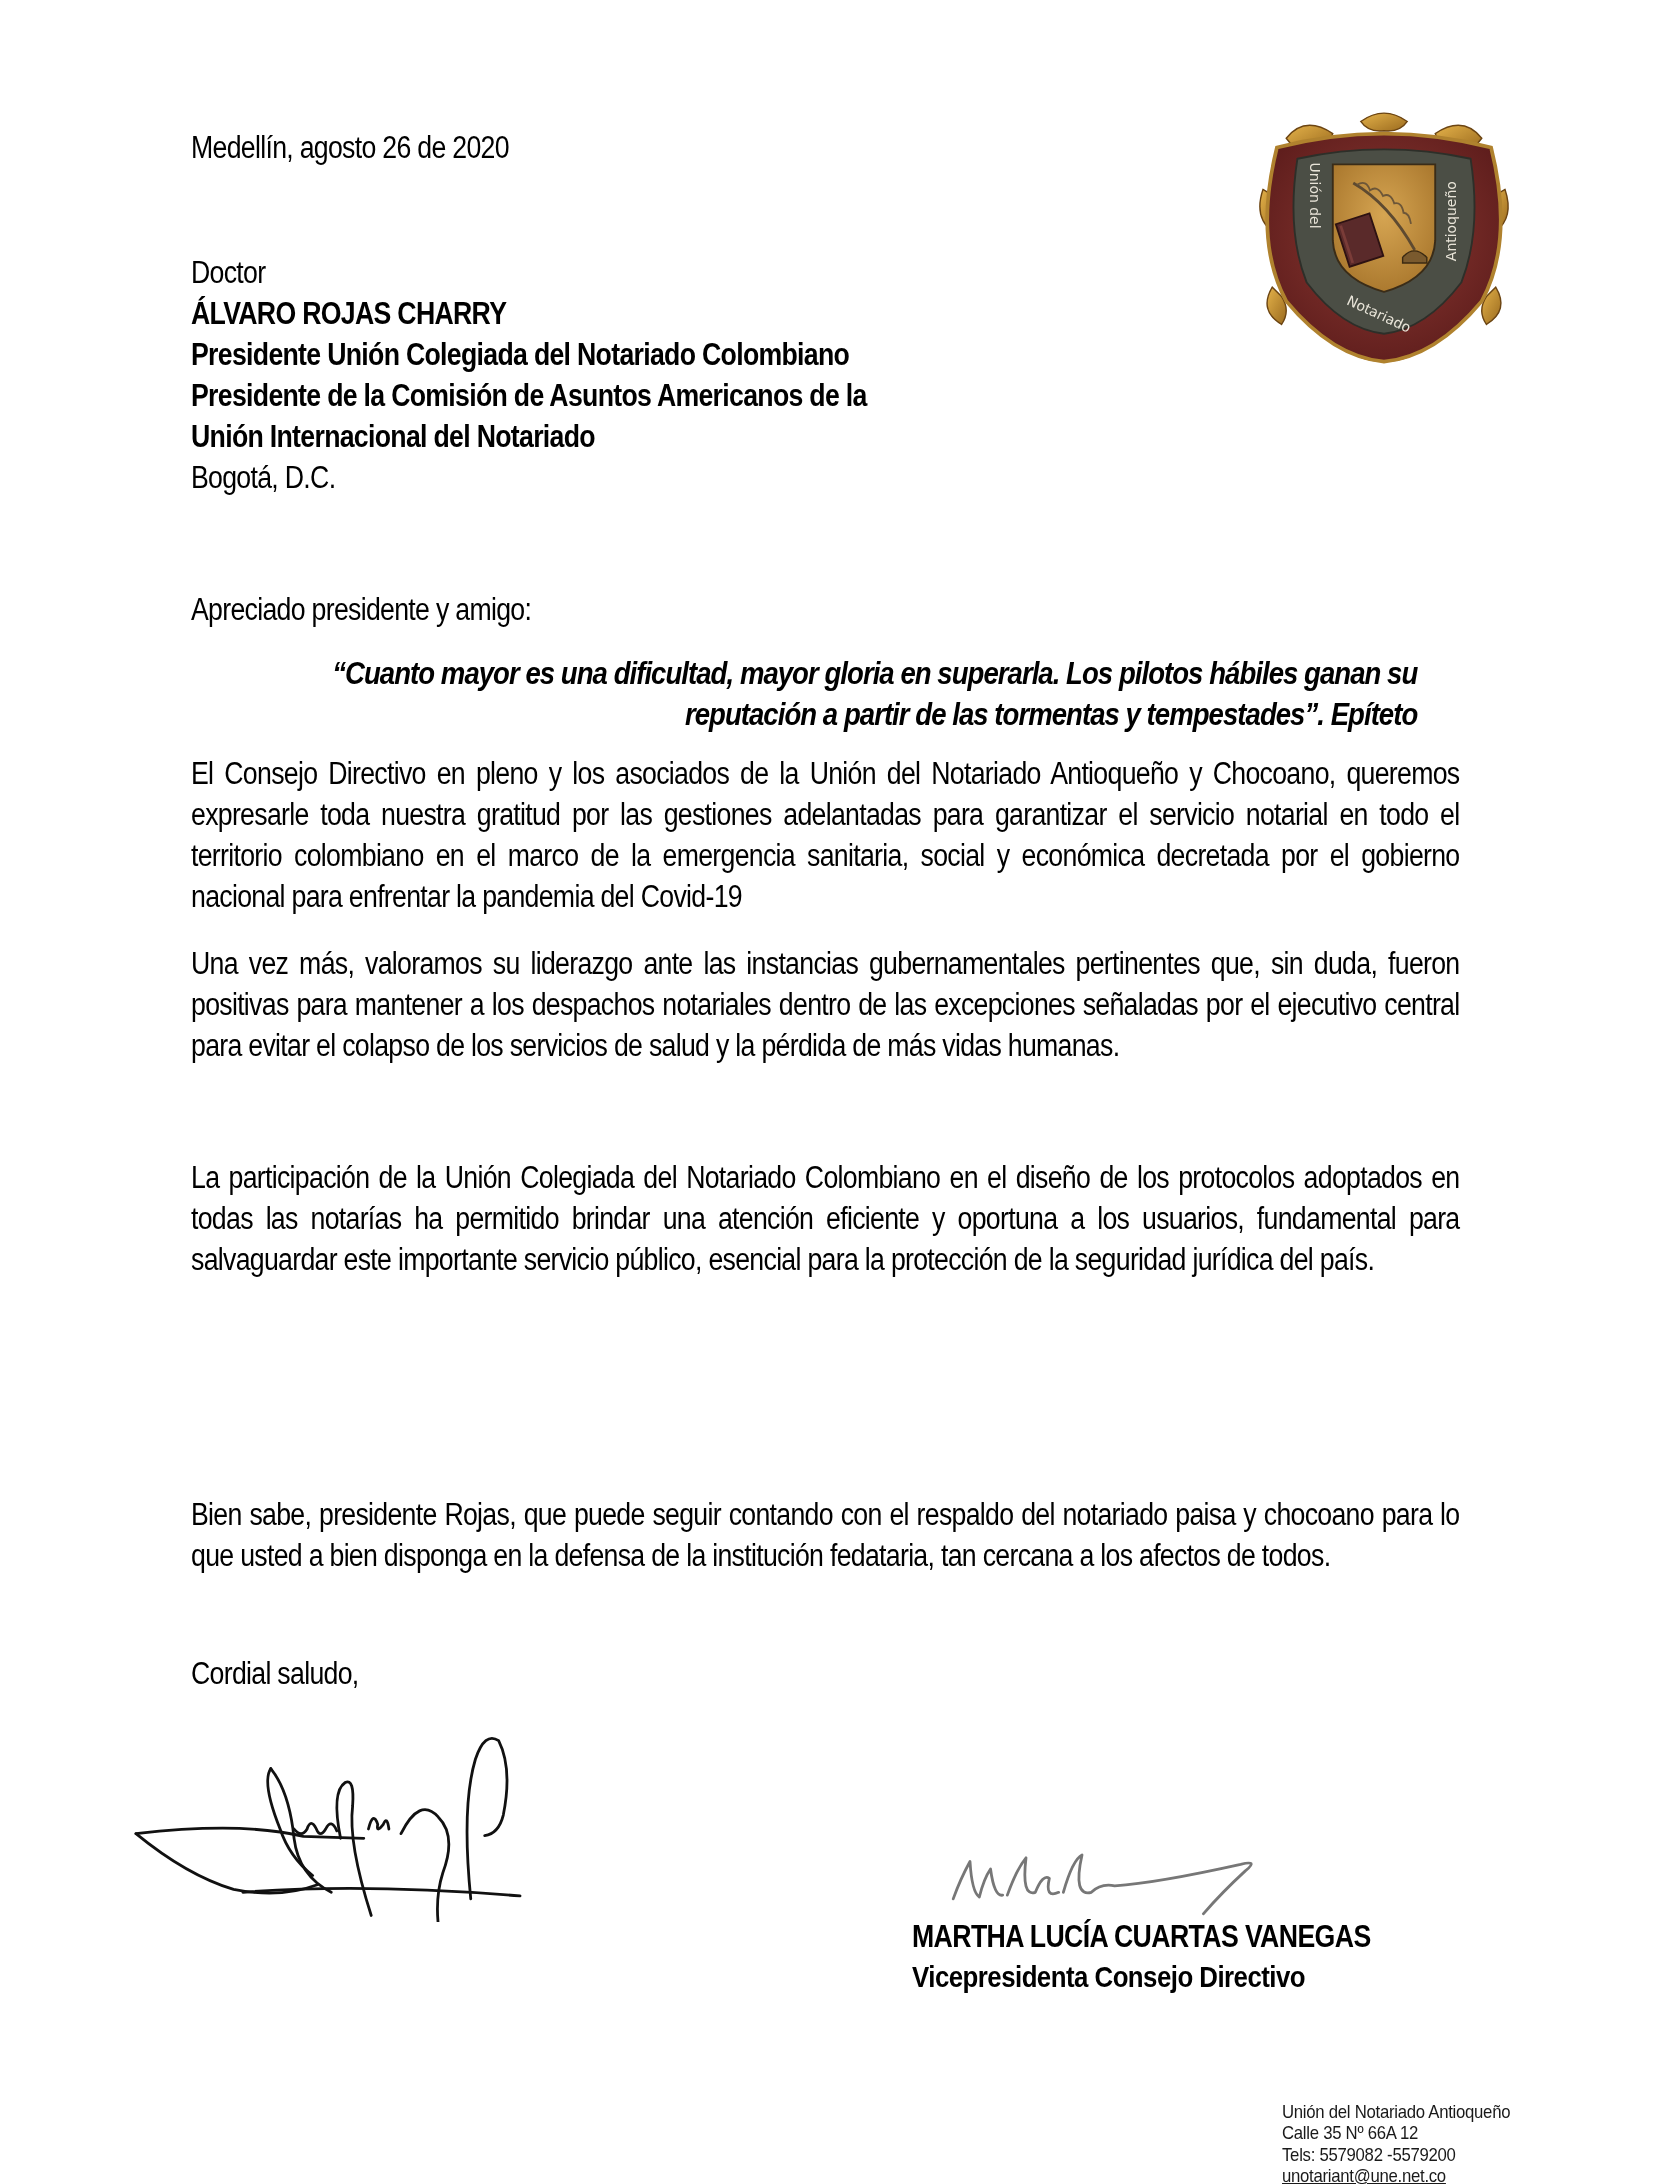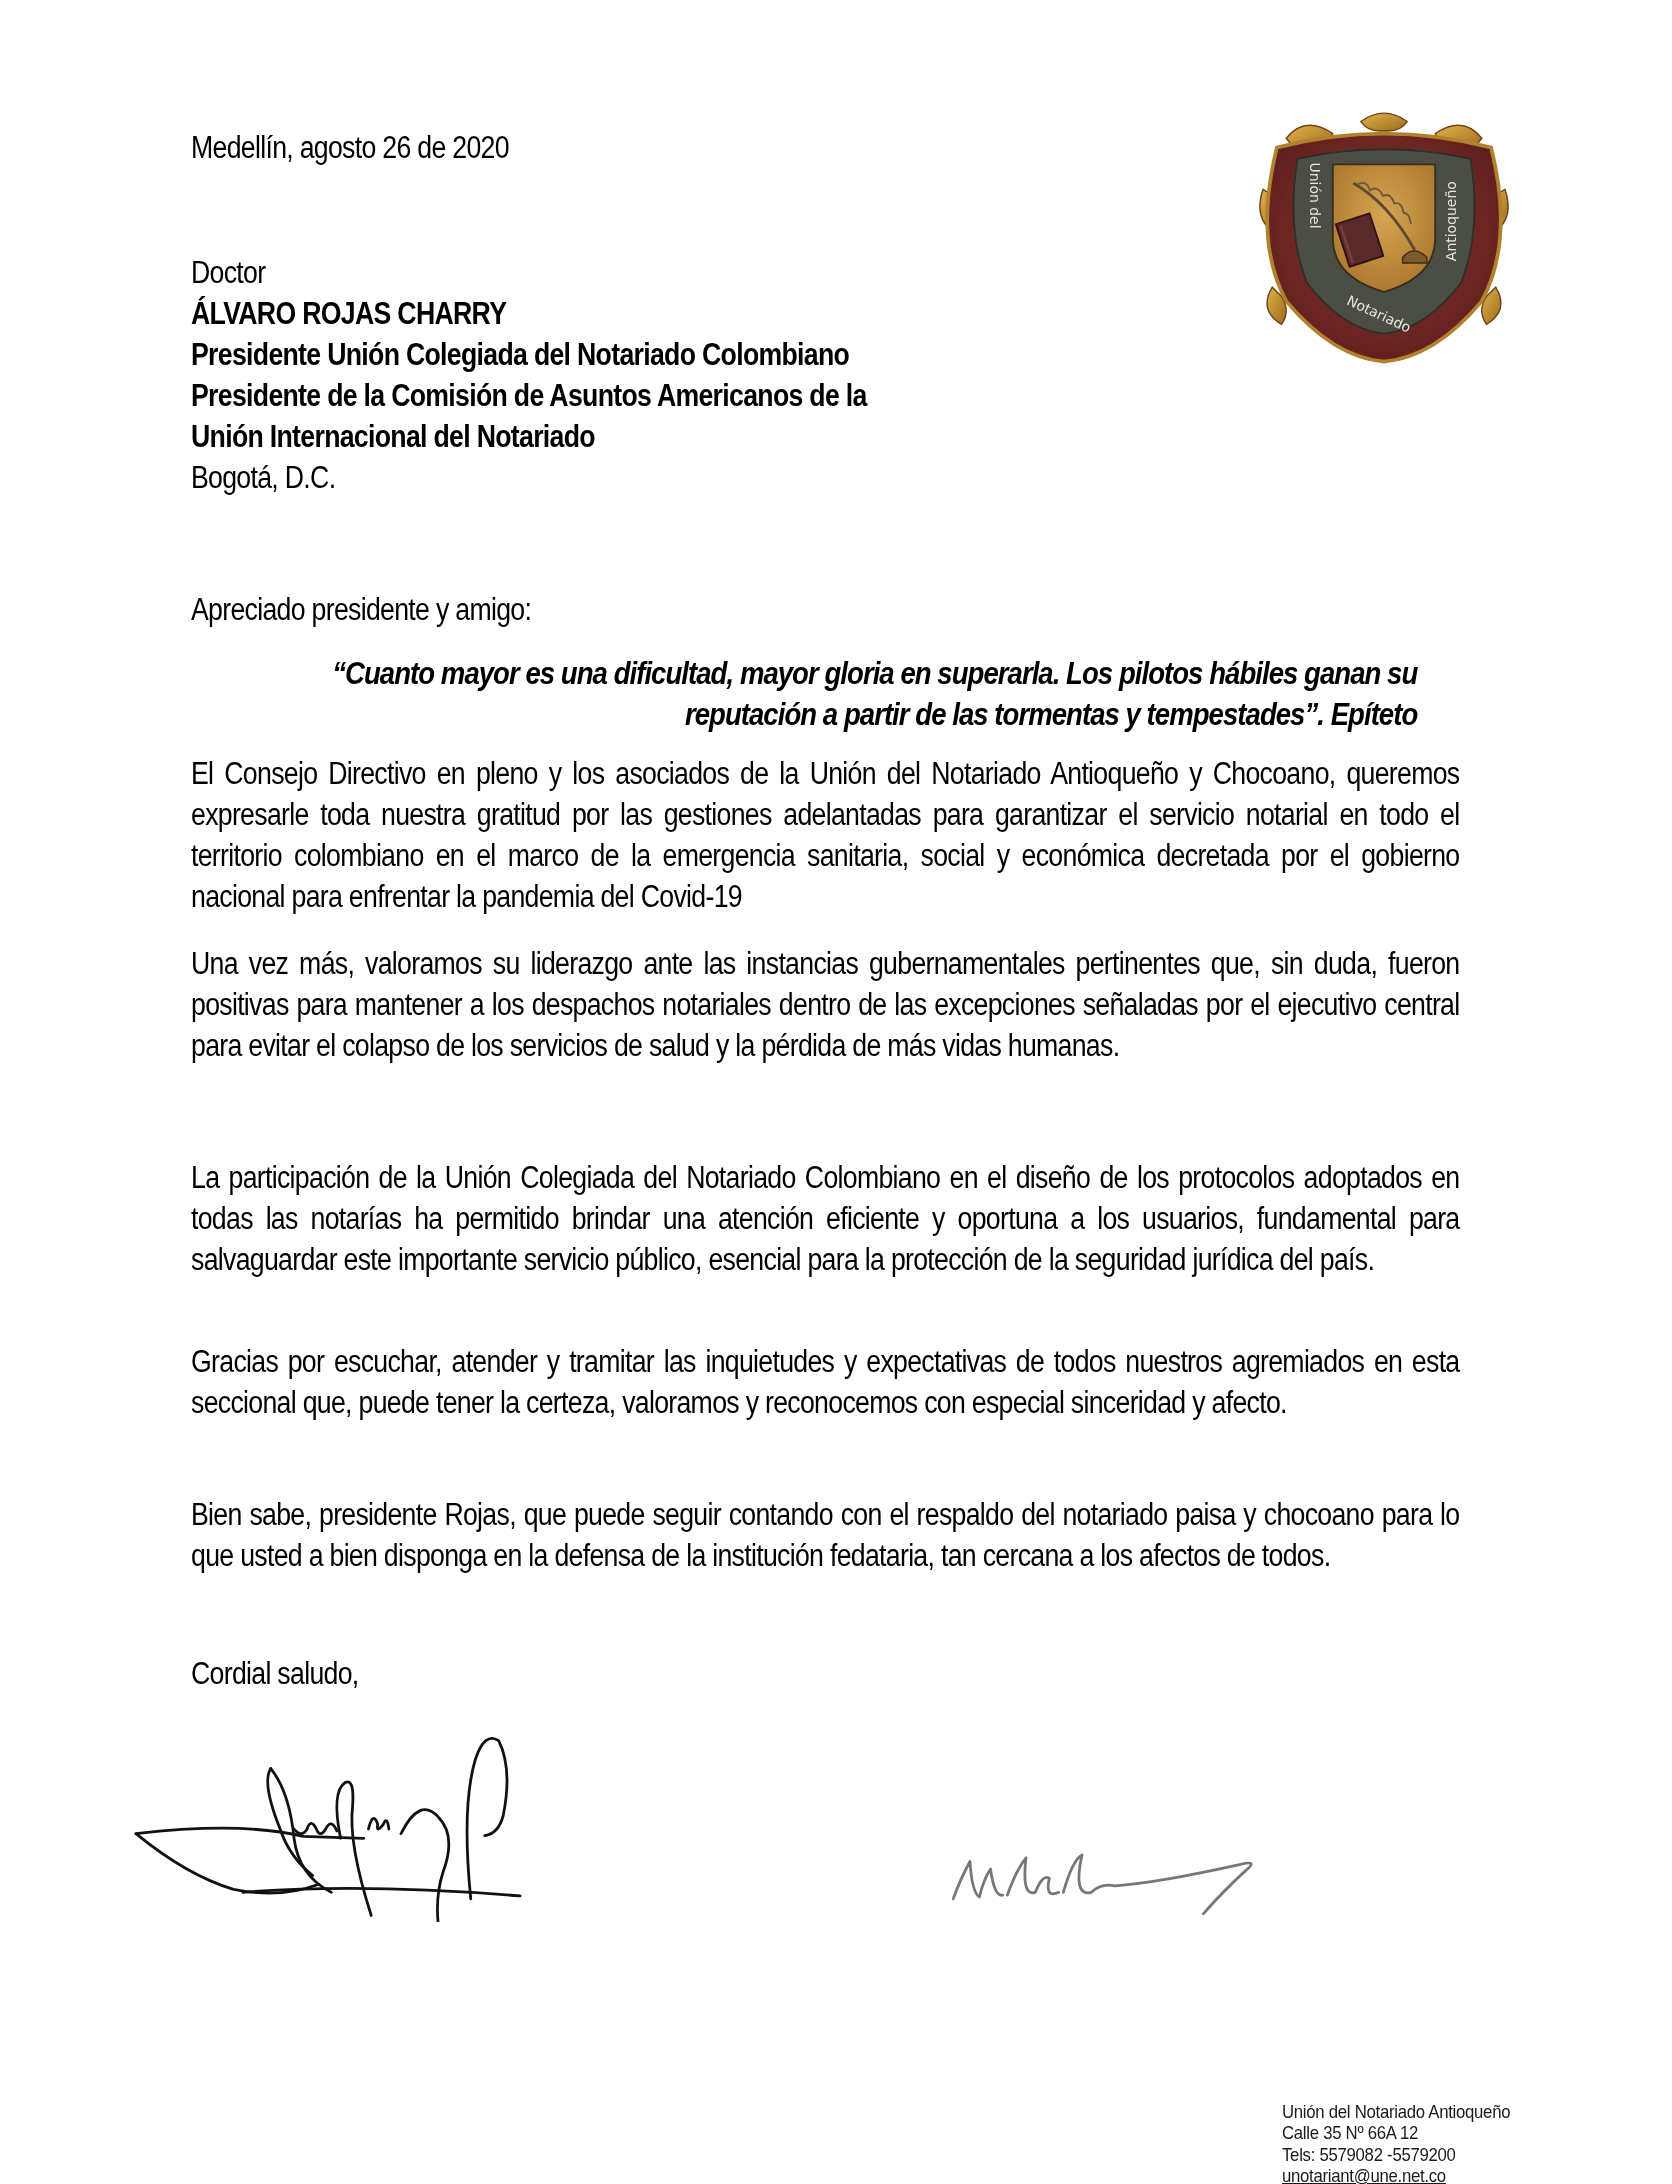--- a/index.html
+++ b/index.html
@@ -132,23 +132,20 @@
 
   <div class="abs body-block p1">
     <div class="para">El Consejo Directivo en pleno  y los asociados de la Unión del Notariado Antioqueño y Chocoano, queremos expresarle toda nuestra gratitud por las gestiones adelantadas para garantizar el servicio notarial en todo el territorio colombiano en el marco de la emergencia sanitaria, social y económica decretada por el gobierno nacional para enfrentar la pandemia del Covid-19</div>
   </div>
   <div class="abs body-block p2">
     <div class="para">Una vez más, valoramos su liderazgo ante las instancias gubernamentales pertinentes que, sin duda, fueron positivas para mantener a los despachos notariales dentro de las excepciones señaladas por el ejecutivo central para evitar el colapso de los servicios de salud y la pérdida de más vidas humanas.</div>
   </div>
   <div class="abs body-block p3">
     <div class="para">La participación de la Unión Colegiada del Notariado Colombiano en el diseño de los protocolos adoptados en todas las notarías ha permitido brindar una atención eficiente y oportuna a los usuarios, fundamental para salvaguardar este importante servicio público, esencial para la protección de la seguridad jurídica del país.</div>
   </div>
-  <div class="abs body-block p4">
-    <div class="para">Gracias por escuchar, atender y tramitar las inquietudes y expectativas de todos nuestros agremiados en esta seccional que, puede tener la certeza, valoramos y reconocemos con especial sinceridad y afecto.</div>
-  </div>
   <div class="abs body-block p5">
     <div class="para">Bien sabe, presidente Rojas, que puede seguir contando con el respaldo del notariado paisa y chocoano para lo que usted a bien disponga en la defensa de la institución fedataria, tan cercana a los afectos de todos.</div>
   </div>
 
   <div class="abs txt cond closing">Cordial saludo,</div>
 
   <div class="abs sig1-svg">
     <svg width="447" height="186" viewBox="0 0 480 200" fill="none" stroke="#111" stroke-width="3" stroke-linecap="round" stroke-linejoin="round">
       <path d="M5 105 Q120 92 185 108 L250 110"></path>
       <path d="M5 105 Q60 150 110 165 Q160 175 200 160"></path>
@@ -165,20 +162,24 @@
 
   <div class="abs sig2-svg">
     <svg width="392" height="84" viewBox="0 0 420 90" fill="none" stroke="#777" stroke-width="3" stroke-linecap="round" stroke-linejoin="round">
       <path d="M12 62 Q20 40 30 22 Q32 55 40 60 Q45 40 52 30 Q56 60 65 58"></path>
       <path d="M70 58 Q80 30 90 18 Q85 60 100 55 Q108 35 115 40 Q110 62 125 55"></path>
       <path d="M130 55 Q140 20 150 15 Q140 60 160 55 Q170 45 185 48 Q230 45 320 25 Q340 20 325 32 Q300 55 280 78"></path>
     </svg>
   </div>
 
 
+  <div class="abs signer2">
+    <div class="signer-name">MARTHA LUCÍA CUARTAS VANEGAS</div>
+    <div class="signer-role">Vicepresidenta Consejo Directivo</div>
+  </div>
 
   <div class="abs footer">
     <div>Unión del Notariado Antioqueño</div>
     <div>Calle 35 Nº 66A 12</div>
     <div>Tels: 5579082 -5579200</div>
     <div><a class="email">unotariant@une.net.co</a></div>
     <div>Medellín -Colombia</div>
   </div>
 
 </div>

